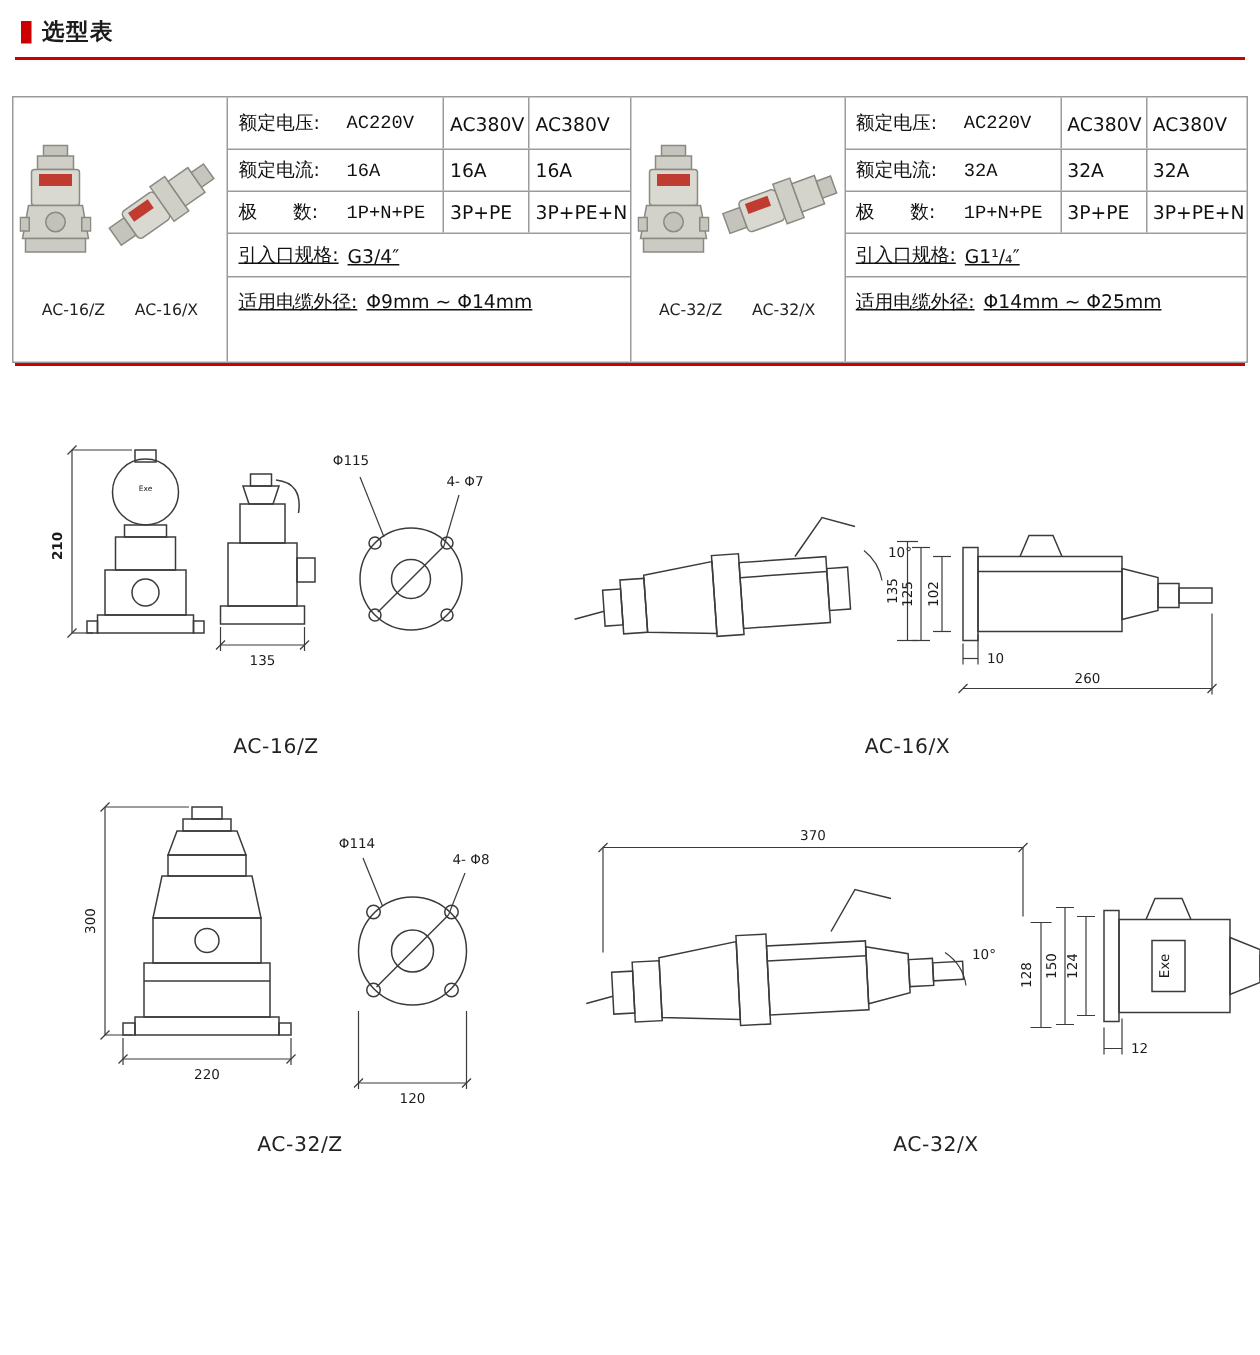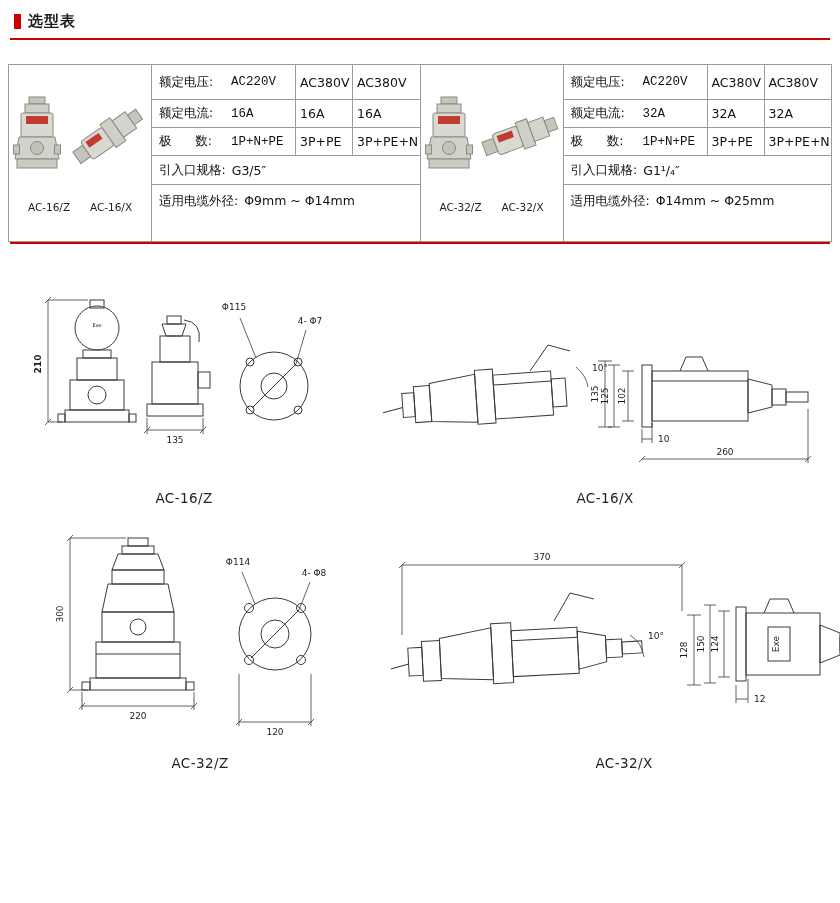--- a/index.html
+++ b/index.html
@@ -23,24 +23,24 @@
   .product-block{flex:1 1 50%;display:flex;min-width:0;}
   .product-block + .product-block{border-left:1px solid var(--border);}
   .product-images{width:142px;flex:0 0 142px;border-right:1px solid var(--border);display:flex;flex-direction:column;}
   .photos{flex:1;display:flex;align-items:center;justify-content:center;gap:8px;padding-top:6px;}
   .model-labels{display:flex;justify-content:center;padding-bottom:28px;}
   .model-labels span{width:62px;text-align:center;font-size:10.5px;color:#222;}
 
   .spec-table{flex:1;display:flex;flex-direction:column;min-width:0;}
   .spec-row{display:flex;align-items:stretch;border-bottom:1px solid var(--border);height:28px;box-sizing:border-box;}
   .spec-row.first{height:35px;}
-  .spec-row.r4{height:29px;}
+  .spec-row.r4{height:29px;text-decoration:underline;}
   .spec-row.last{flex:1;border-bottom:none;align-items:flex-start;padding-top:8px;}
   .cell{display:flex;align-items:center;font-size:12.5px;color:var(--ink);white-space:pre;box-sizing:border-box;}
-  .spec-row.last .cell{align-items:flex-start;}
+  .spec-row.last .cell{align-items:flex-start;text-decoration:underline;}
   .cell.lbl{width:78px;flex:0 0 78px;padding-left:7px;}
   .cell.v1{width:66px;flex:0 0 66px;border-right:1px solid var(--border);padding-left:1px;font-family:Liberation Mono, monospace;}
   .cell.v2{width:57px;flex:0 0 57px;border-right:1px solid var(--border);padding-left:4px;}
   .cell.v3{flex:1;padding-left:4px;}
   .cell.lblw{padding-left:7px;margin-right:6px;}
 
   
   .drawings{padding:50px 10px 0 14px;}
   .drawing-row{display:flex;align-items:flex-end;}
   .drawing-row.row1 .fig-a{margin-left:20px;}
@@ -113,21 +113,21 @@
           <span class="cell v3">16A</span>
         </div>
         <div class="spec-row">
           <span class="cell lbl">极      数:</span>
           <span class="cell v1">1P+N+PE</span>
           <span class="cell v2">3P+PE</span>
           <span class="cell v3">3P+PE+N</span>
         </div>
         <div class="spec-row r4">
           <span class="cell lblw">引入口规格:</span>
-          <span class="cell">G3/5″</span>
+          <span class="cell">G3/4″</span>
         </div>
         <div class="spec-row last">
           <span class="cell lblw">适用电缆外径:</span>
           <span class="cell">Φ9mm ~ Φ14mm</span>
         </div>
       </div>
     </div>
 
     <div class="product-block">
       <div class="product-images">

